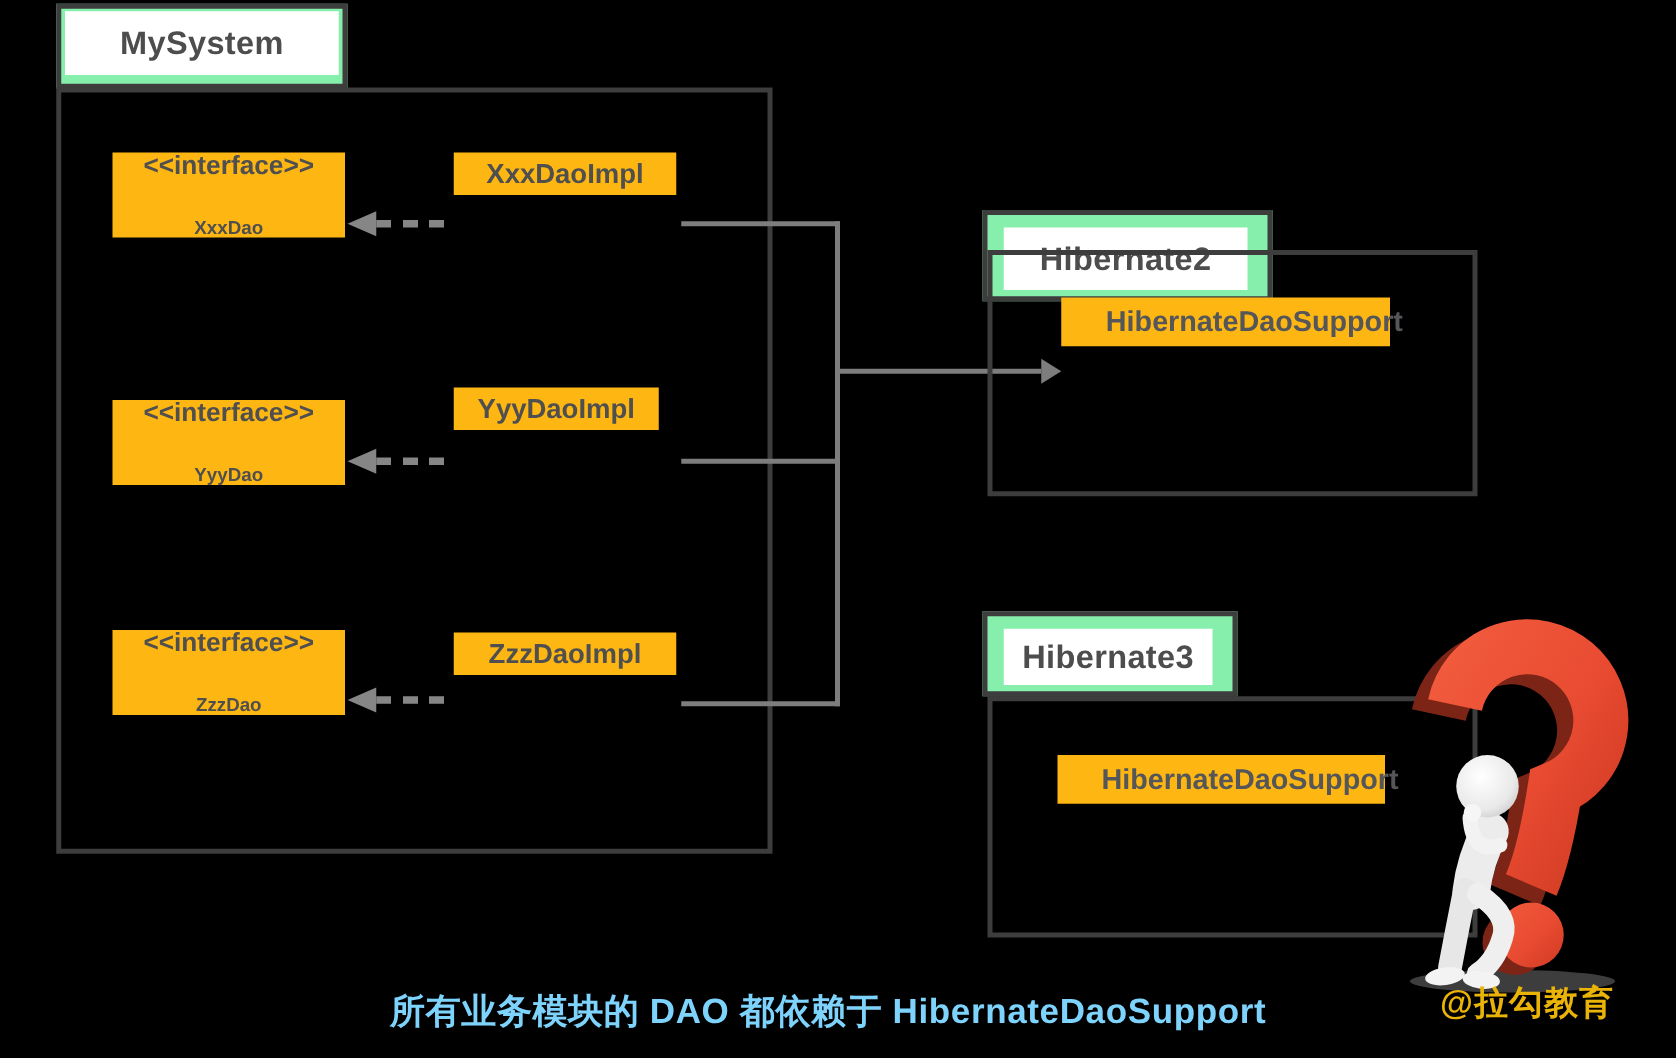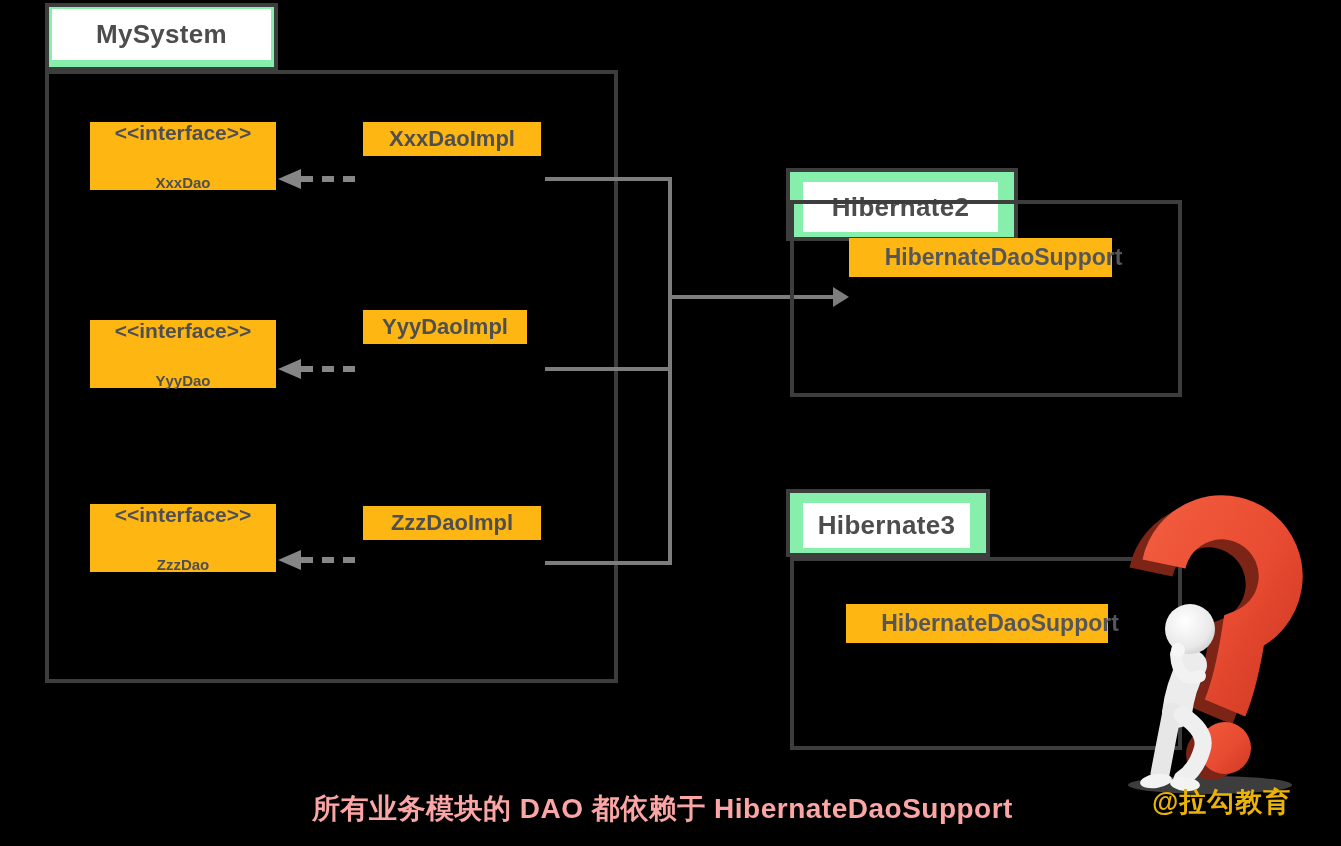--- a/index.html
+++ b/index.html
@@ -27,21 +27,21 @@
   .hline{position:absolute;height:4px;background:#7d7d7d;}
   .vline{position:absolute;width:4px;background:#7d7d7d;}
   .dash-line{position:absolute;height:6px;
     background:repeating-linear-gradient(90deg,#868686 0 12px,transparent 12px 21px);}
   .arrow-left{position:absolute;width:0;height:0;border-style:solid;
     border-width:10px 23px 10px 0;border-color:transparent #868686 transparent transparent;}
   .arrow-right{position:absolute;width:0;height:0;border-style:solid;
     border-width:10px 0 10px 16px;border-color:transparent transparent transparent #7d7d7d;}
   
   .caption{position:absolute;left:0;right:16px;top:790px;text-align:center;
-    font-size:28px;font-weight:600;color:#fca5a5;letter-spacing:.5px;}
+    font-size:28px;font-weight:600;color:#7dd3fc;letter-spacing:.5px;}
   .watermark{position:absolute;left:1152px;top:784px;font-size:27px;font-weight:700;
     color:#eab308;letter-spacing:1px;}
 </style>
 </head>
 <body>
 
 <div class="canvas">
 
   <div class="pkg-tab" style="left:45px;top:3px;width:233px;height:68px;">
     <div class="white inset-sm">

